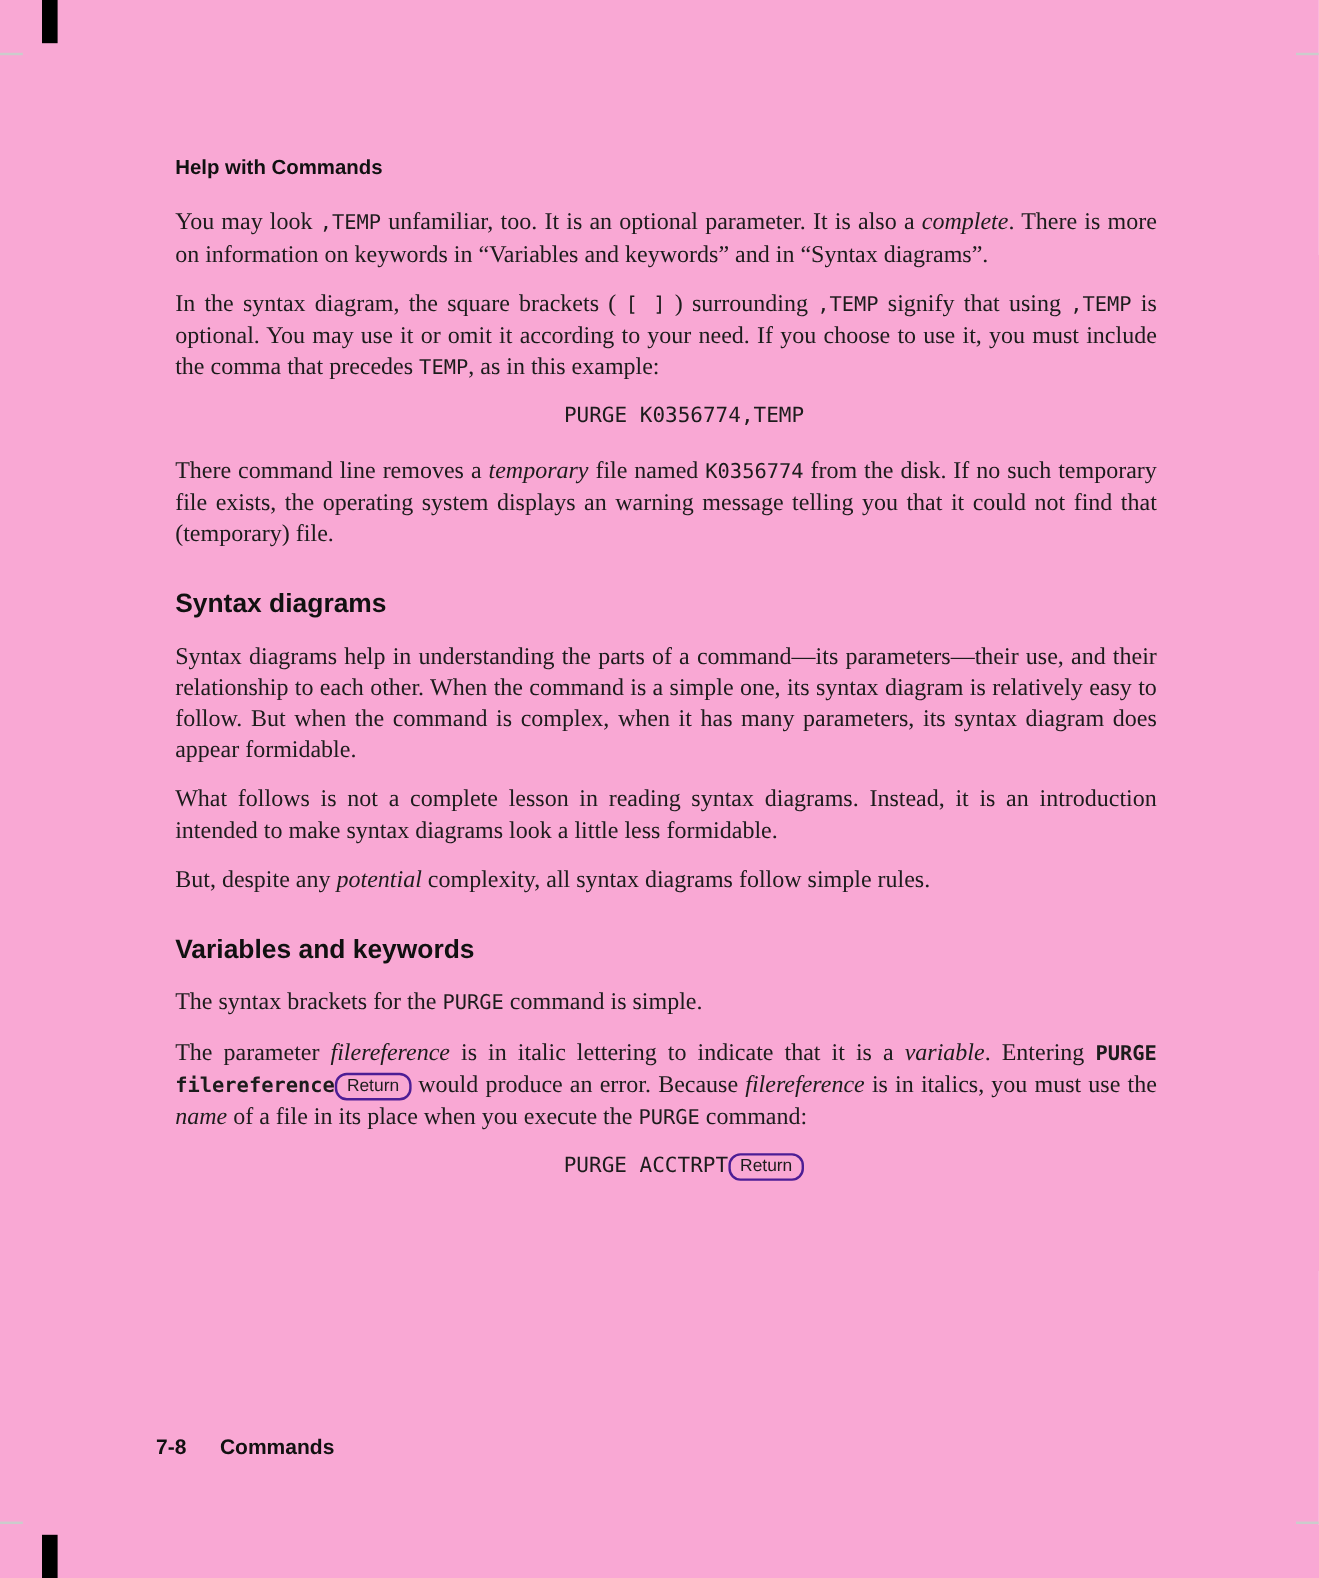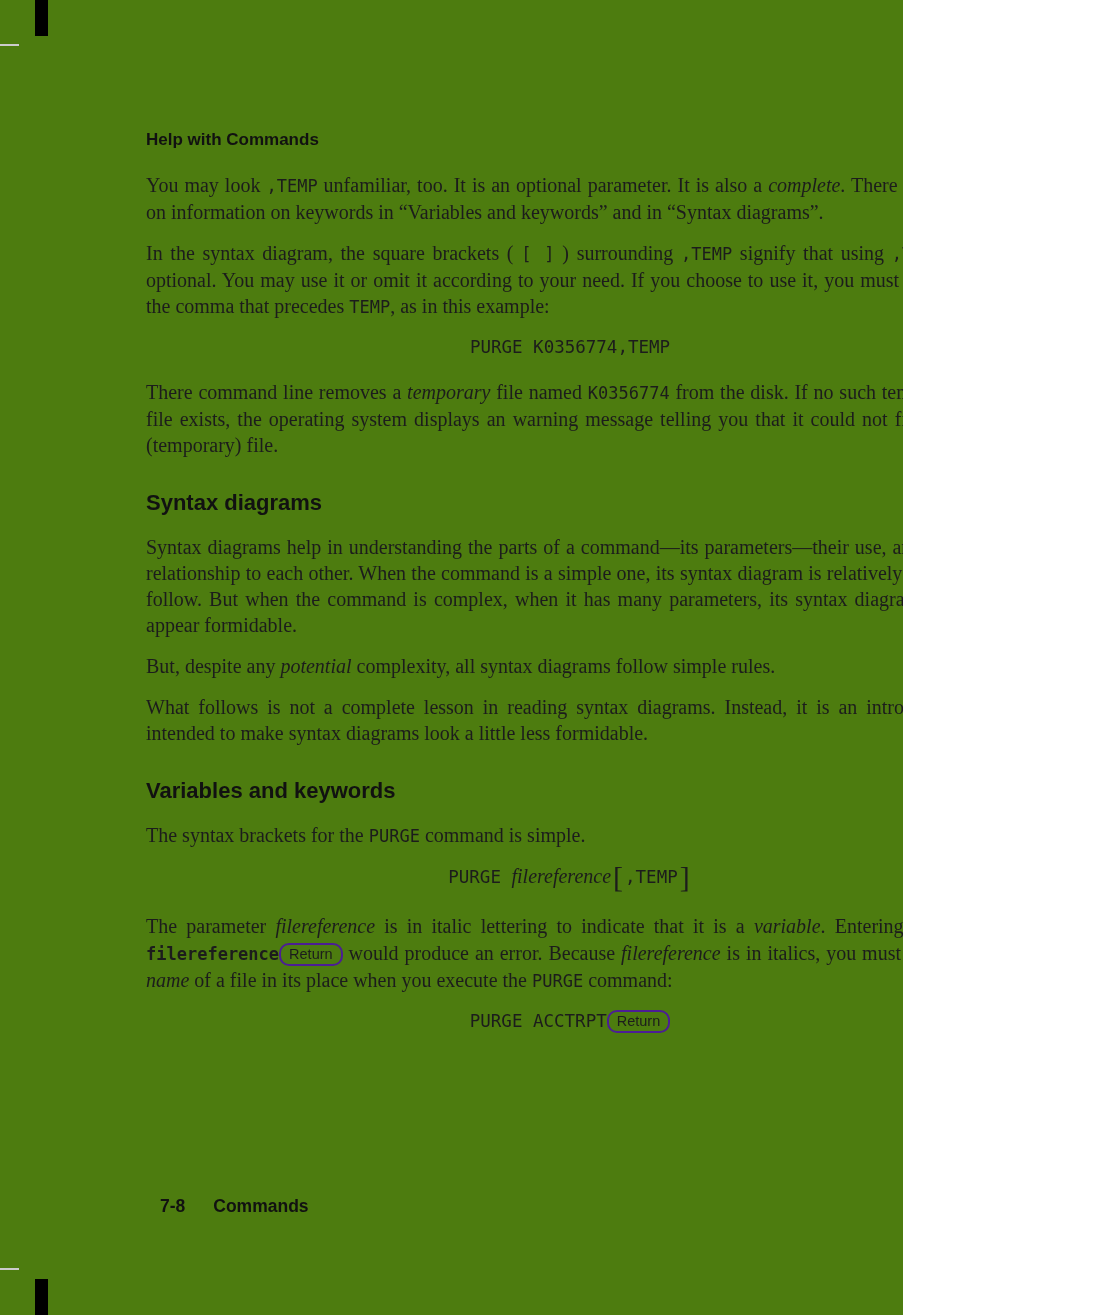--- a/index.html
+++ b/index.html
@@ -3,23 +3,23 @@
 <meta charset="utf-8">
 <style>
   html, body { margin: 0; padding: 0; }
   body {
     width: 1099px;
     background: #ffffff;
     font-family: "Liberation Serif", serif;
   }
   .page {
     position: relative;
-    width: 903px;
+    width: 1099px;
     height: 1315px;
-    background: #4d7c0f;
+    background: #f9a8d4;
     color: #1c1c1c;
     overflow: hidden;
   }
   
   .reg-bar { position: absolute; width: 13px; height: 36px; background: #000; left: 35px; }
   .reg-bar.top { top: 0; }
   .reg-bar.bottom { top: 1279px; }
   .tick { position: absolute; height: 2px; width: 19px; background: #cccccc; }
   .tick.tl { left: 0; top: 44px; }
   .tick.tr { left: 1080px; top: 44px; }
@@ -87,21 +87,21 @@
     font-size: 14.5px;
     line-height: 18px;
     border: 2px solid #4c1d95;
     border-radius: 10px;
     padding: 0 8px 1px 8px;
     vertical-align: 1px;
     white-space: nowrap;
   }
   .doc-footer {
     position: absolute;
-    left: 160px;
+    left: 130px;
     top: 1196px;
     font-family: "Liberation Sans", sans-serif;
     font-weight: bold;
     font-size: 17.5px;
     color: #111;
   }
   .doc-footer .footer-label { margin-left: 28px; }
 </style>
 </head>
 <body>
@@ -117,25 +117,24 @@
 
   <div class="content">
     <div class="doc-header">Help with Commands</div>
 
   <p class="body-paragraph"><span>You may look </span><span class="mono">,TEMP</span><span> unfamiliar, too.  It is an optional parameter.  It is also a </span><span class="ital">complete</span><span>.  There is more on information on keywords in “Variables and keywords” and in “Syntax diagrams”.</span></p>
       <p class="body-paragraph"><span>In the syntax diagram, the square brackets ( </span><span class="mono">[ ]</span><span> ) surrounding </span><span class="mono">,TEMP</span><span> signify that using </span><span class="mono">,TEMP</span><span> is optional.  You may use it or omit it according to your need.  If you choose to use it, you must include the comma that precedes </span><span class="mono">TEMP</span><span>, as in this example:</span></p>
       <div class="code-block"><span class="mono">PURGE K0356774,TEMP</span></div>
       <p class="body-paragraph"><span>There command line removes a </span><span class="ital">temporary</span><span> file named </span><span class="mono">K0356774</span><span> from the disk. If no such temporary file exists, the operating system displays an warning message telling you that it could not find that (temporary) file.</span></p>
       <h2 class="section-heading"><span>Syntax diagrams</span></h2>
       <p class="body-paragraph"><span>Syntax diagrams help in understanding the parts of a command—its parameters—their use, and their relationship to each other.  When the command is a simple one, its syntax diagram is relatively easy to follow.  But when the command is complex, when it has many parameters, its syntax diagram does appear formidable.</span></p>
+      <p class="body-paragraph"><span>What follows is not a complete lesson in reading syntax diagrams.  Instead, it is an introduction intended to make syntax diagrams look a little less formidable.</span></p>
       <p class="body-paragraph"><span>But, despite any </span><span class="ital">potential</span><span> complexity, all syntax diagrams follow simple rules.</span></p>
-      <p class="body-paragraph"><span>What follows is not a complete lesson in reading syntax diagrams.  Instead, it is an introduction intended to make syntax diagrams look a little less formidable.</span></p>
       <h2 class="section-heading"><span>Variables and keywords</span></h2>
       <p class="body-paragraph"><span>The syntax brackets for the </span><span class="mono">PURGE</span><span> command is simple.</span></p>
-      <div class="code-block syntax-line"><span class="mono">PURGE </span><span class="ital">filereference</span><span class="bracket">[</span><span class="mono">,TEMP</span><span class="bracket">]</span></div>
       <p class="body-paragraph"><span>The parameter </span><span class="ital">filereference</span><span> is in italic lettering to indicate that it is a </span><span class="ital">variable</span><span>.  Entering </span><span class="mono bold">PURGE filereference</span><span class="key">Return</span><span> would produce an error.  Because </span><span class="ital">filereference</span><span> is in italics, you must use the </span><span class="ital">name</span><span> of a file in its place when you execute the </span><span class="mono">PURGE</span><span> command:</span></p>
       <div class="code-block"><span class="mono">PURGE ACCTRPT</span><span class="key">Return</span></div>
     </div>
 
   <div class="doc-footer">
     <span>7-8</span><span class="footer-label">Commands</span>
   </div>
 
 </div>
 

